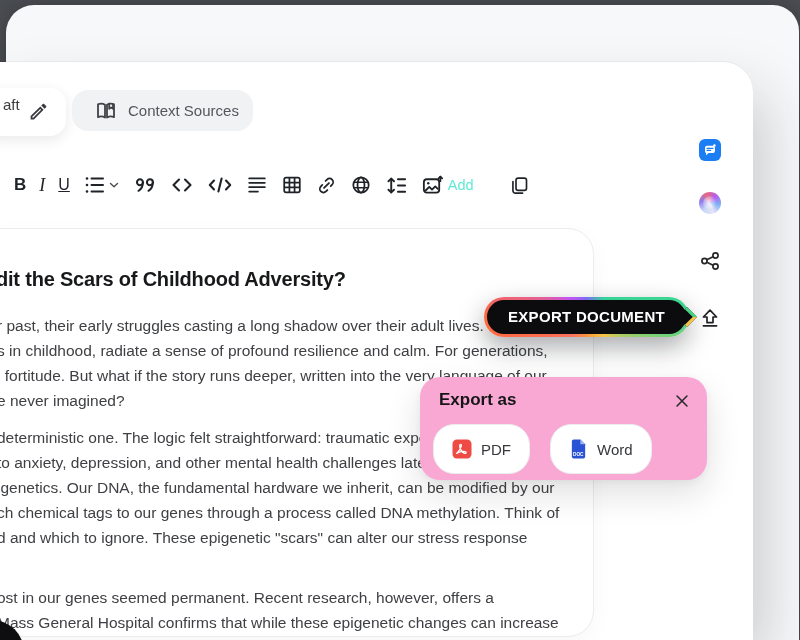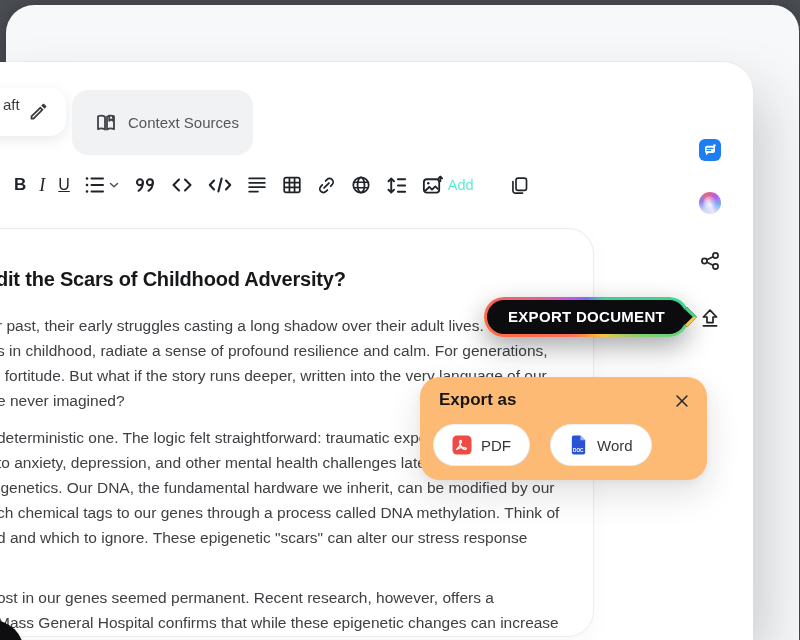--- a/index.html
+++ b/index.html
@@ -22,21 +22,21 @@
   }
   
   .tab{position:absolute;box-sizing:border-box;}
   .draft-tab{
     left:-18px;top:88px;width:84px;height:48px;border-radius:16px;background:#fff;
     box-shadow:0 4px 14px rgba(0,0,0,.09);cursor:pointer;
   }
   .draft-tab .lbl{position:absolute;left:21px;top:8px;font-size:15px;color:#3c3c40;}
   .draft-tab svg{position:absolute;left:46px;top:13px;}
   .context-tab{
-    left:72px;top:90px;width:181px;height:65px;border-radius:16px;background:#f1f2f4;
+    left:72px;top:90px;width:181px;height:41px;border-radius:16px;background:#f1f2f4;
     display:flex;align-items:center;gap:10px;padding-left:22px;cursor:pointer;
   }
   .context-tab .lbl{font-size:15px;color:#55565c;}
   
   .toolbar{
     position:absolute;left:14px;top:171px;height:28px;display:flex;align-items:center;
     gap:13px;color:#1f2328;z-index:5;
   }
   .tb{
     border:0;background:transparent;padding:0;margin:0;display:flex;align-items:center;
@@ -84,29 +84,29 @@
     white-space:nowrap;z-index:2;
   }
   .tooltip-arrow{
     position:absolute;right:-5px;top:50%;width:14px;height:14px;margin-top:-7px;
     background:#0c0c0e;transform:rotate(45deg);
     border-top:3px solid #45d483;border-right:3px solid #f5c445;box-sizing:border-box;
     z-index:1;
   }
   
   .popup{
-    position:absolute;left:420px;top:377px;width:287px;height:103px;background:#fdba74;
+    position:absolute;left:420px;top:377px;width:287px;height:103px;background:#f9a8d4;
     border-radius:20px;z-index:50;
     box-shadow:0 14px 34px rgba(20,22,26,.13),0 2px 8px rgba(0,0,0,.05);
   }
   .popup-title{position:absolute;left:19px;top:13px;font-size:17px;font-weight:700;color:#151517;}
   .popup-close{position:absolute;right:16px;top:15px;border:0;background:transparent;padding:0;cursor:pointer;}
   .popup-options{position:absolute;left:13px;top:47px;display:flex;gap:20px;}
   .opt-btn{
-    height:42px;border-radius:21px;border:1px solid #ebecee;background:#fff;cursor:pointer;
+    height:50px;border-radius:21px;border:1px solid #ebecee;background:#fff;cursor:pointer;
     display:flex;align-items:center;gap:9px;padding:0 18px;font-size:15px;color:#37383c;
     font-family:"Liberation Sans",sans-serif;
   }
   .corner-dot{position:absolute;left:-40px;top:620px;width:64px;height:64px;border-radius:50%;
     background:#0e0e10;z-index:60;}
   svg{display:block;}
 </style>
 </head>
 <body>
 

